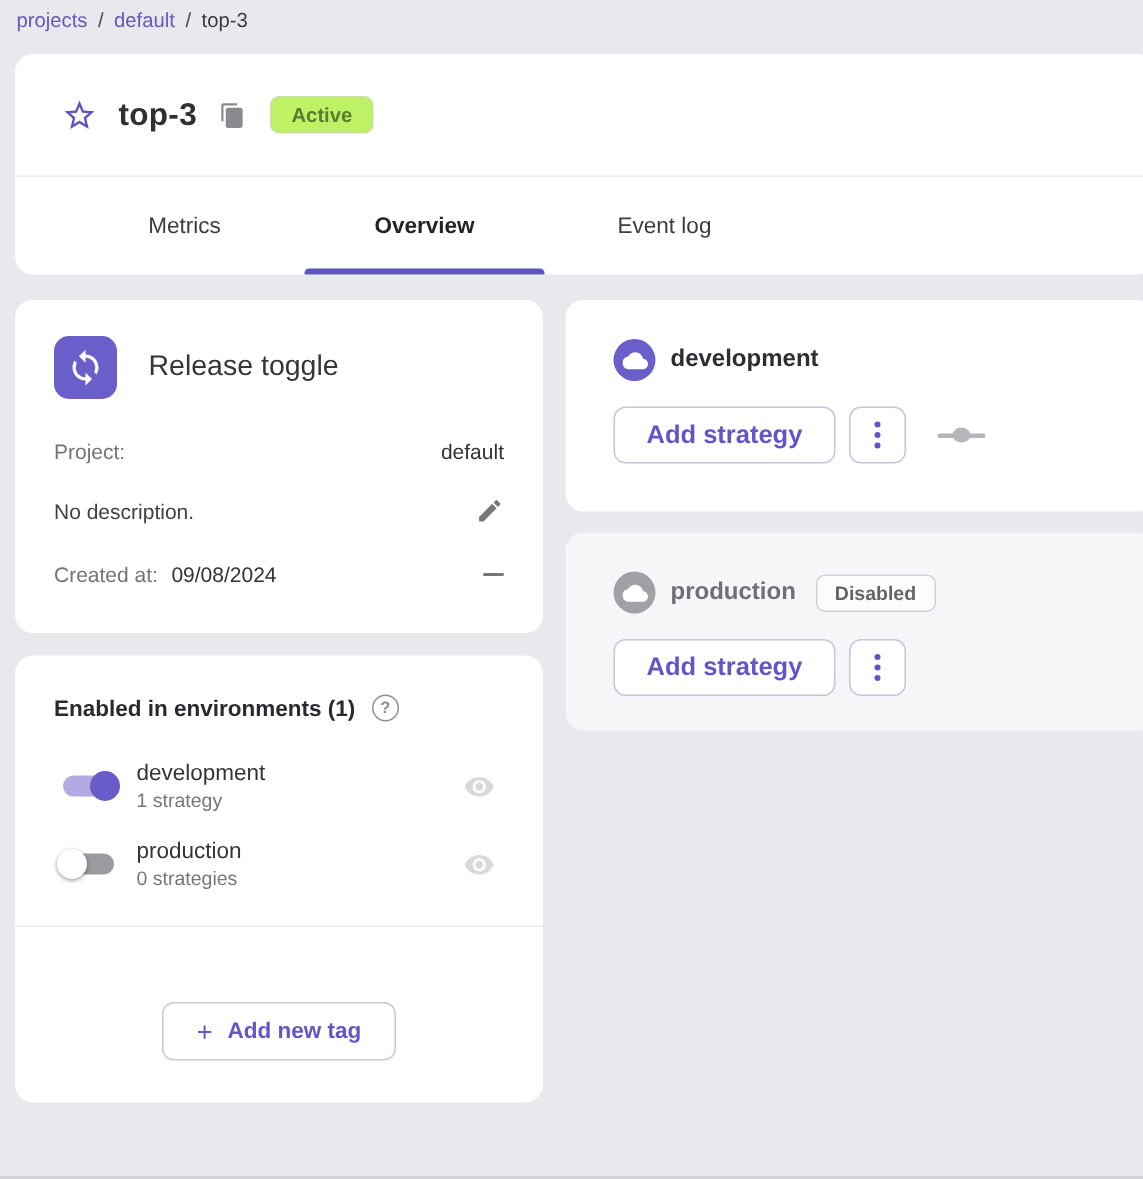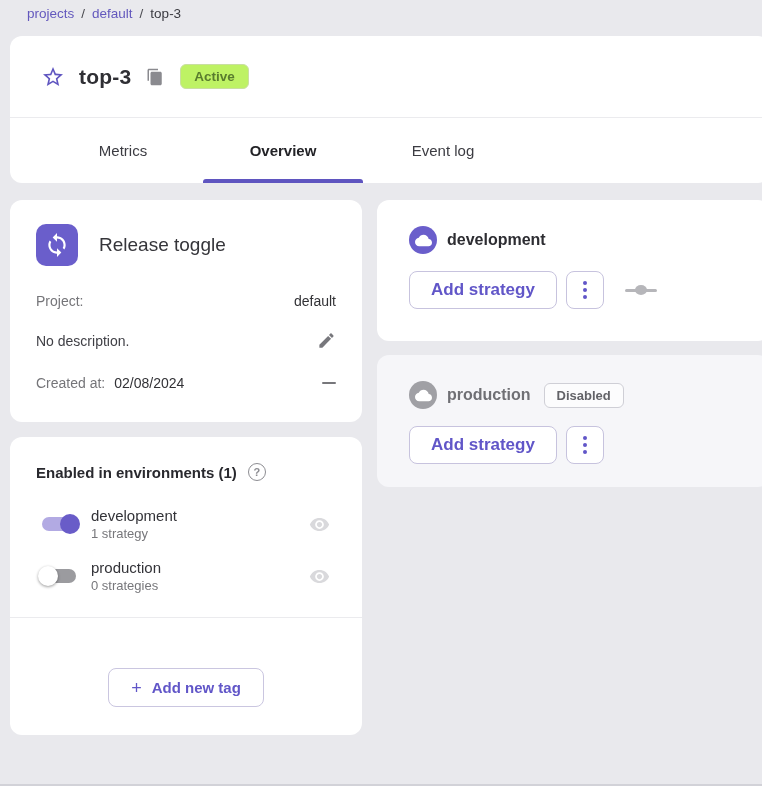--- a/index.html
+++ b/index.html
@@ -1,21 +1,21 @@
 <!DOCTYPE html>
 <html><head>
 <meta charset="utf-8">
 <style>
   * { margin:0; padding:0; box-sizing:border-box; }
   html,body { width:762px; height:786px; overflow:hidden;
     font-family:"Liberation Sans", sans-serif; background:#e9e9ed; color:#2e2e33; }
   .page { position:relative; width:762px; height:786px; }
 
   
-  .breadcrumb { padding:6px 0 0 27px; font-size:13.5px; display:flex; align-items:flex-end; gap:7px; }
+  .breadcrumb { padding:6px 0 0 11px; font-size:13.5px; display:flex; align-items:flex-end; gap:7px; }
   .breadcrumb a { color:#6358bd; text-decoration:none; cursor:pointer; }
   .breadcrumb .sep { color:#4a4a50; }
   .breadcrumb .current { color:#3a3a40; }
 
   
   .header-card { margin:15px -8px 0 10px; background:#fff; border-radius:12px; }
   .title-row { height:82px; display:flex; align-items:center; padding-left:30px; border-bottom:1px solid #ebebee; }
   .star-btn { width:26px; height:26px; border:none; background:none; cursor:pointer; display:flex; align-items:center; justify-content:center; }
   .flag-title { margin-left:13px; font-size:21px; color:#2f2f34; letter-spacing:.2px; }
   .copy-btn { margin-left:15px; border:none; background:none; cursor:pointer; display:flex; }
@@ -167,21 +167,21 @@
             <span>
               <svg width="19" height="19" viewBox="0 0 24 24" fill="#77777c">
                   <path d="M3 17.25V21h3.75L17.81 9.94l-3.75-3.75L3 17.25zM20.71 7.04c.39-.39.39-1.02 0-1.41l-2.34-2.34c-.39-.39-1.02-.39-1.41 0l-1.83 1.83 3.75 3.75 1.83-1.83z"></path>
                 </svg>
             </span>
           </button>
         </div>
         <div class="created-row">
           <span class="created-left">
             <span class="kv-label">Created at:</span>
-            <span class="kv-value">02/08/2024</span>
+            <span class="kv-value">09/08/2024</span>
           </span>
           <button class="icon-btn">
             <span class="minus-glyph"></span>
           </button>
         </div>
       </section>
 
       <section class="card">
         <div class="env-section">
           <div class="env-heading-row">

